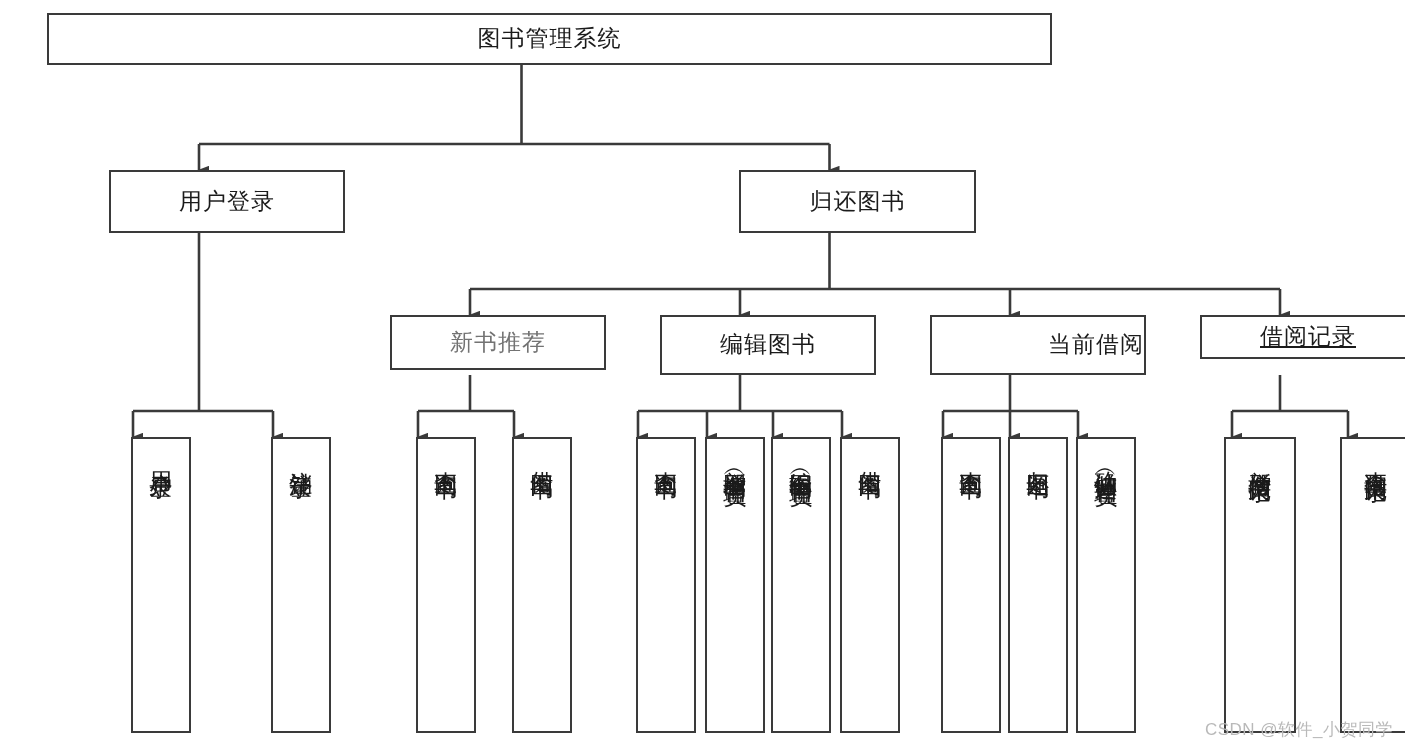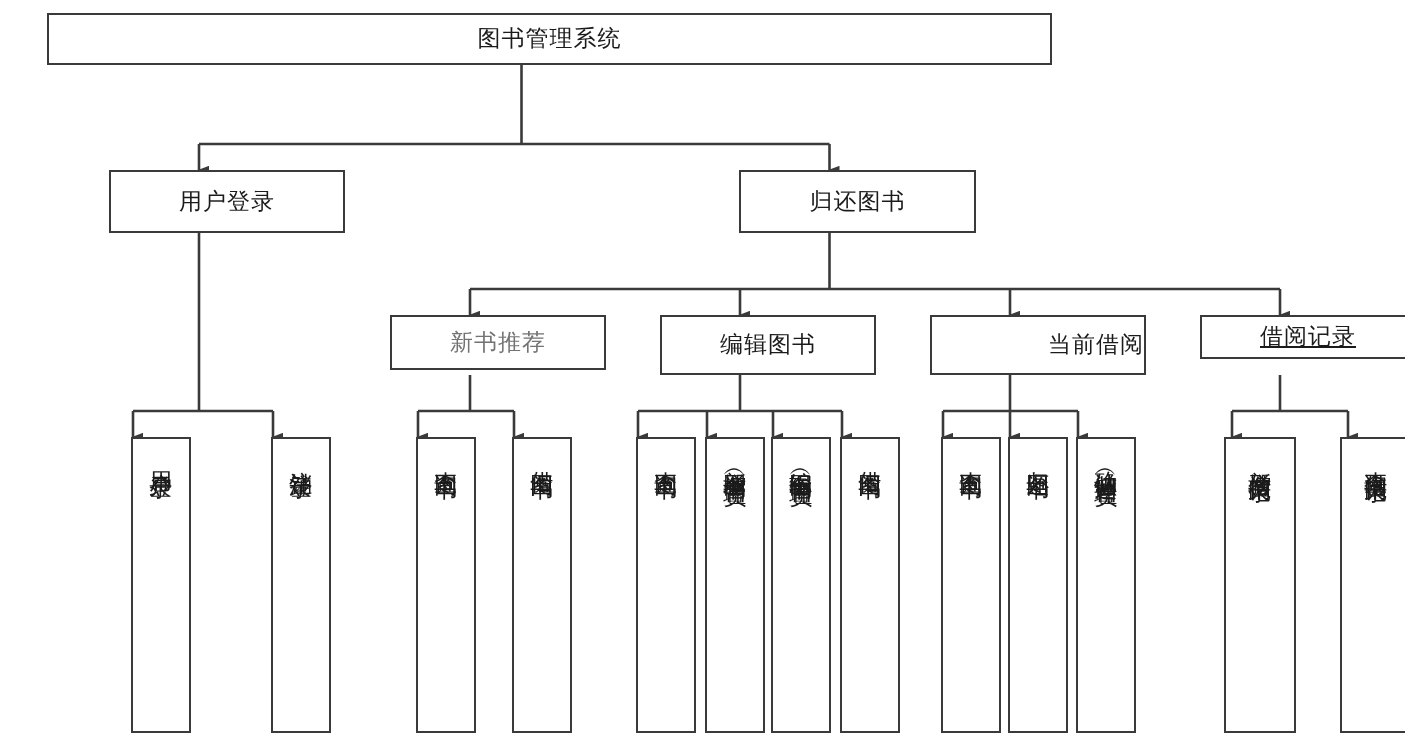--- a/index.html
+++ b/index.html
@@ -177,13 +177,14 @@
       <div class="node vertical" style="left: 1048px; top: 437px; width: 60px; height: 296px; border-color: rgb(58, 58, 58); background: rgb(255, 255, 255); color: rgb(27, 27, 27);">
         <span class="node-label">确认归还（管理员）</span>
       </div>
       <div class="node vertical" style="left: 1196px; top: 437px; width: 72px; height: 296px; border-color: rgb(58, 58, 58); background: rgb(255, 255, 255); color: rgb(27, 27, 27);">
         <span class="node-label">新增借阅记录</span>
       </div>
       <div class="node vertical" style="left: 1312px; top: 437px; width: 72px; height: 296px; border-color: rgb(58, 58, 58); background: rgb(255, 255, 255); color: rgb(27, 27, 27);">
         <span class="node-label">查询借阅记录</span>
       </div>
     </div>
+  <div id="watermark">CSDN @软件_小贺同学</div>
 </div>
 
 </body></html>

